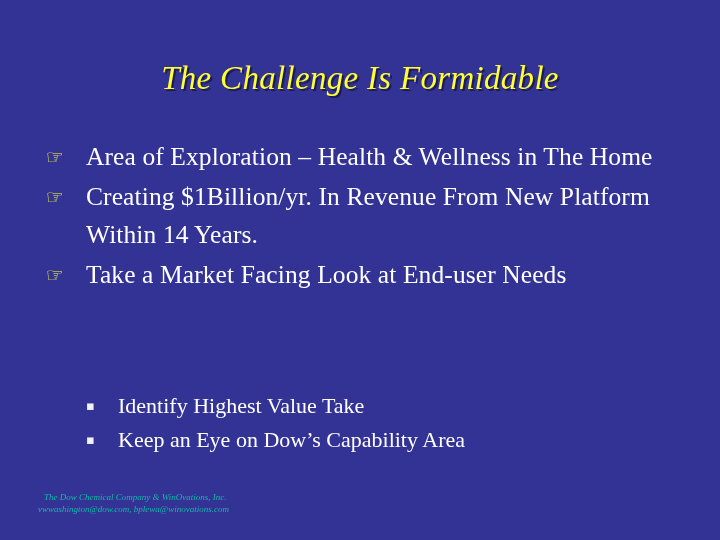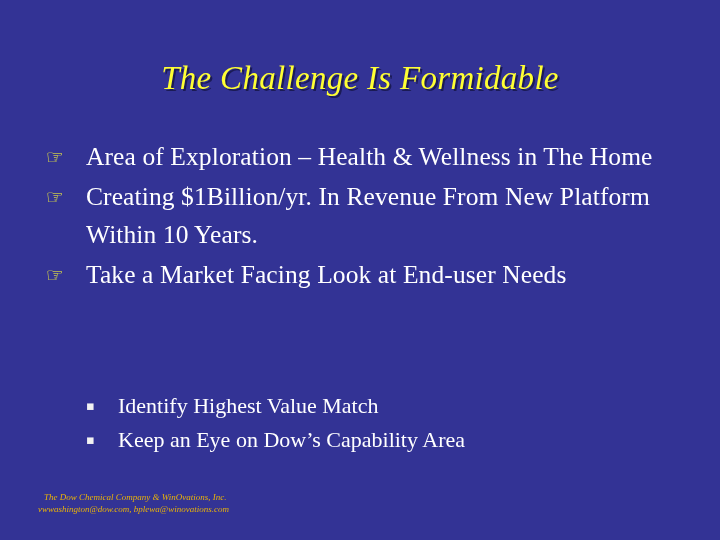--- a/index.html
+++ b/index.html
@@ -95,21 +95,21 @@
     line-height: 34px;
     font-family: "DejaVu Sans", sans-serif;
   }
 
   
   #footer {
     position: absolute;
     left: 38px;
     top: 491px;
     width: 420px;
-    color: #eab308;
+    color: #14b8a6;
   }
   .footline {
     font-family: "Liberation Serif", "DejaVu Serif", serif;
     font-style: italic;
     font-size: 9px;
     line-height: 12px;
     white-space: nowrap;
   }
   .footline.l1 { padding-left: 6px; }
   .footline.l2 { }
@@ -123,35 +123,35 @@
 
   <div id="body">
 
     <div class="bullet">
       <span class="marker">☞</span>
       <span class="btext">Area of Exploration – Health &amp; Wellness in The Home</span>
     </div>
 
     <div class="bullet">
       <span class="marker">☞</span>
-      <span class="btext">Creating $1Billion/yr. In  Revenue From New Platform Within 10 Years.</span>
+      <span class="btext">Creating $1Billion/yr. In  Revenue From New Platform Within 14 Years.</span>
     </div>
 
     <div class="bullet">
       <span class="marker">☞</span>
       <span class="btext">Take a Market Facing  Look at End-user Needs</span>
     </div>
 
   </div>
 
   <div id="sublist">
 
     <div class="subbullet">
       <span class="submarker">▪</span>
-      <span class="subtext">Identify Highest Value Match</span>
+      <span class="subtext">Identify Highest Value Take</span>
     </div>
 
     <div class="subbullet">
       <span class="submarker">▪</span>
       <span class="subtext">Keep an Eye on Dow’s Capability Area</span>
     </div>
 
   </div>
 
   <div id="footer">

